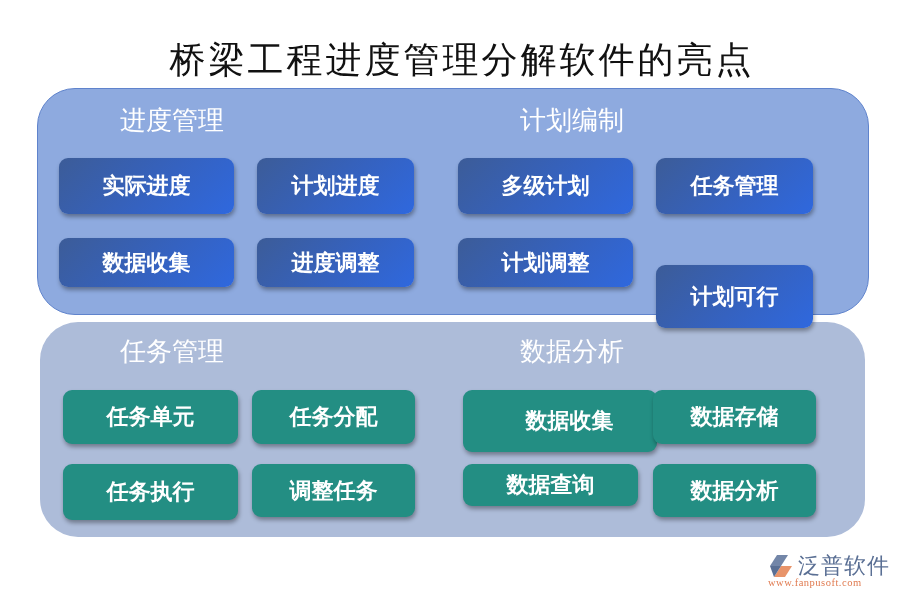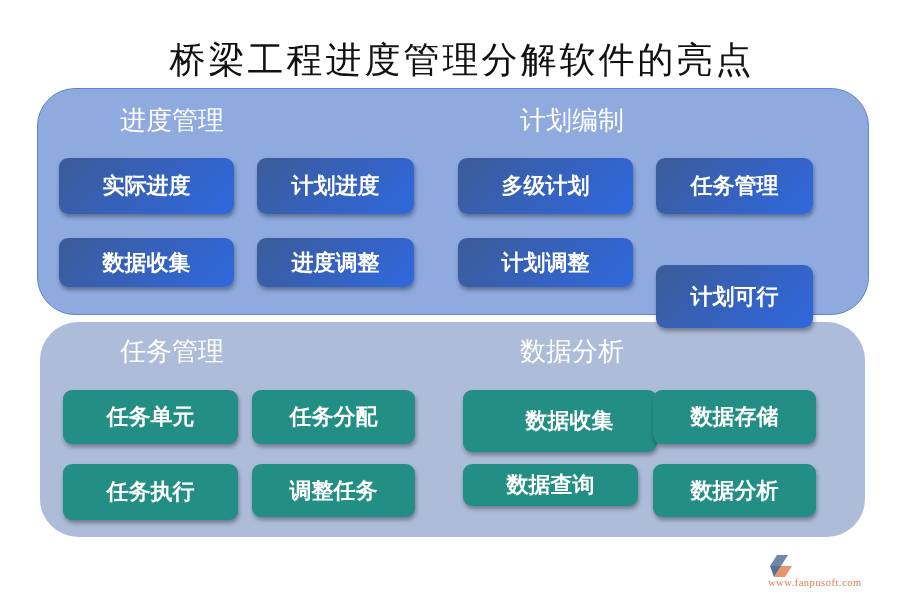--- a/index.html
+++ b/index.html
@@ -85,14 +85,15 @@
 <div class="box teal" style="left:653px; top:390px; width:163px; height:54px;">数据存储</div>
 <div class="box teal" style="left:463px; top:464px; width:175px; height:42px;">数据查询</div>
 <div class="box teal" style="left:653px; top:464px; width:163px; height:53px;">数据分析</div>
 
 <div class="logo">
   <svg class="logo-mark" viewBox="0 0 26 26">
     <path d="M9 2 L20 2 L13 13 L2 13 Z" fill="#7386a8"></path>
     <path d="M13 13 L24 13 L17 24 L6 24 Z" fill="#e8946a"></path>
     <path d="M2 13 L13 13 L6 24 Z" fill="#5a6f94"></path>
   </svg>
+  <div class="logo-text">泛普软件</div>
   <div class="logo-url">www.fanpusoft.com</div>
 </div>
 
 </body></html>

